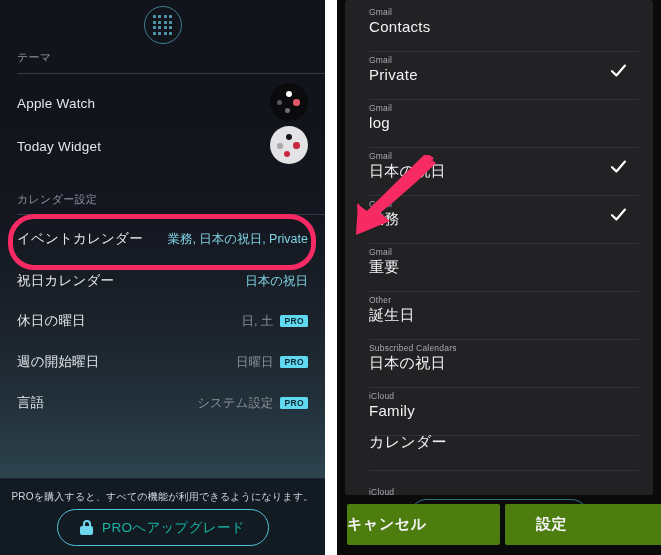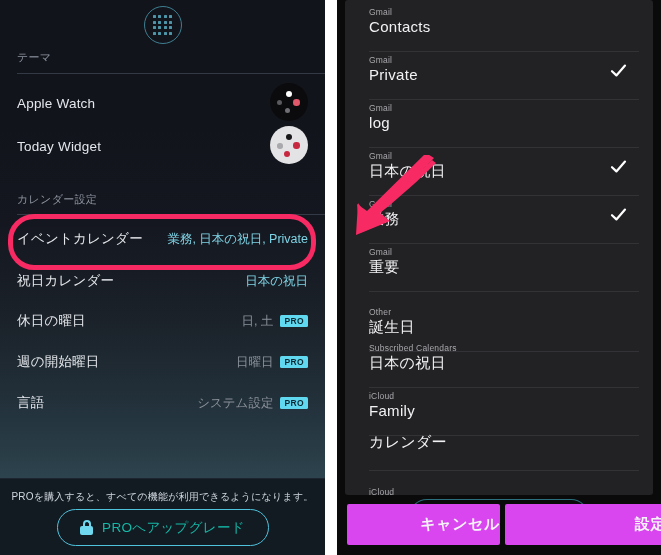--- a/index.html
+++ b/index.html
@@ -280,25 +280,25 @@
     height: 34px;
     border: 1.5px solid #2a6f7e;
     border-bottom: none;
     border-radius: 18px 18px 0 0;
     box-sizing: border-box;
   }
   .act-btn {
     position: absolute;
     top: 9px;
     height: 41px;
-    background: #d946ef;
+    background: #4d7c0f;
     border-radius: 2px;
     display: flex;
     align-items: center;
-    justify-content: flex-end;
+    justify-content: flex-start;
     cursor: pointer;
   }
   .act-btn.cancel { left: 10px; width: 153px; }
   .act-btn.ok     { left: 168px; width: 130px; padding-left: 31px; }
   .act-btn .t {
     font-size: 15px;
     color: #f4f4f6;
     font-weight: bold;
     letter-spacing: 0.6px;
   }
@@ -464,21 +464,21 @@
         </span>
         <span class="divider"></span>
       </div>
 
       <div class="cal-row" style="top:240px;">
         <span class="sub">Gmail</span>
         <span class="name">重要</span>
         <span class="divider"></span>
       </div>
 
-      <div class="cal-row" style="top:300px;">
+      <div class="cal-row" style="top:288px;">
         <span class="sub">Other</span>
         <span class="name">誕生日</span>
         <span class="divider"></span>
       </div>
 
       <div class="cal-row" style="top:336px;">
         <span class="sub">Subscribed Calendars</span>
         <span class="name">日本の祝日</span>
         <span class="divider"></span>
       </div>

